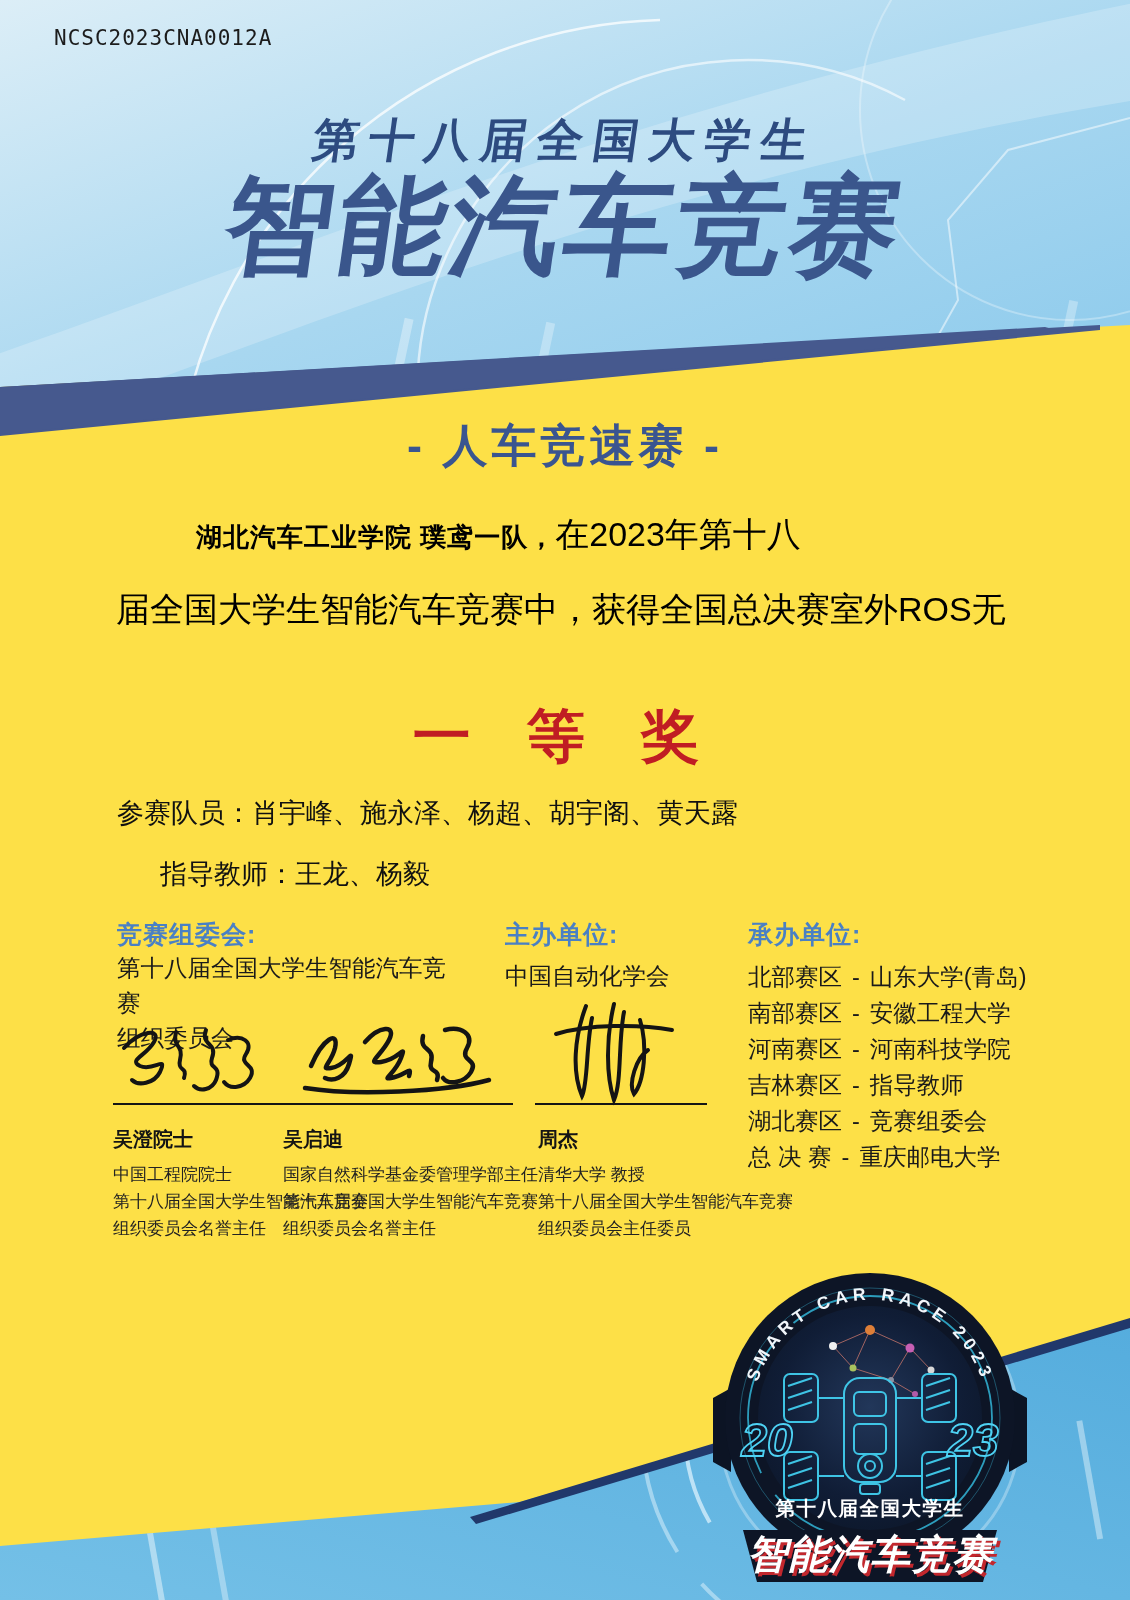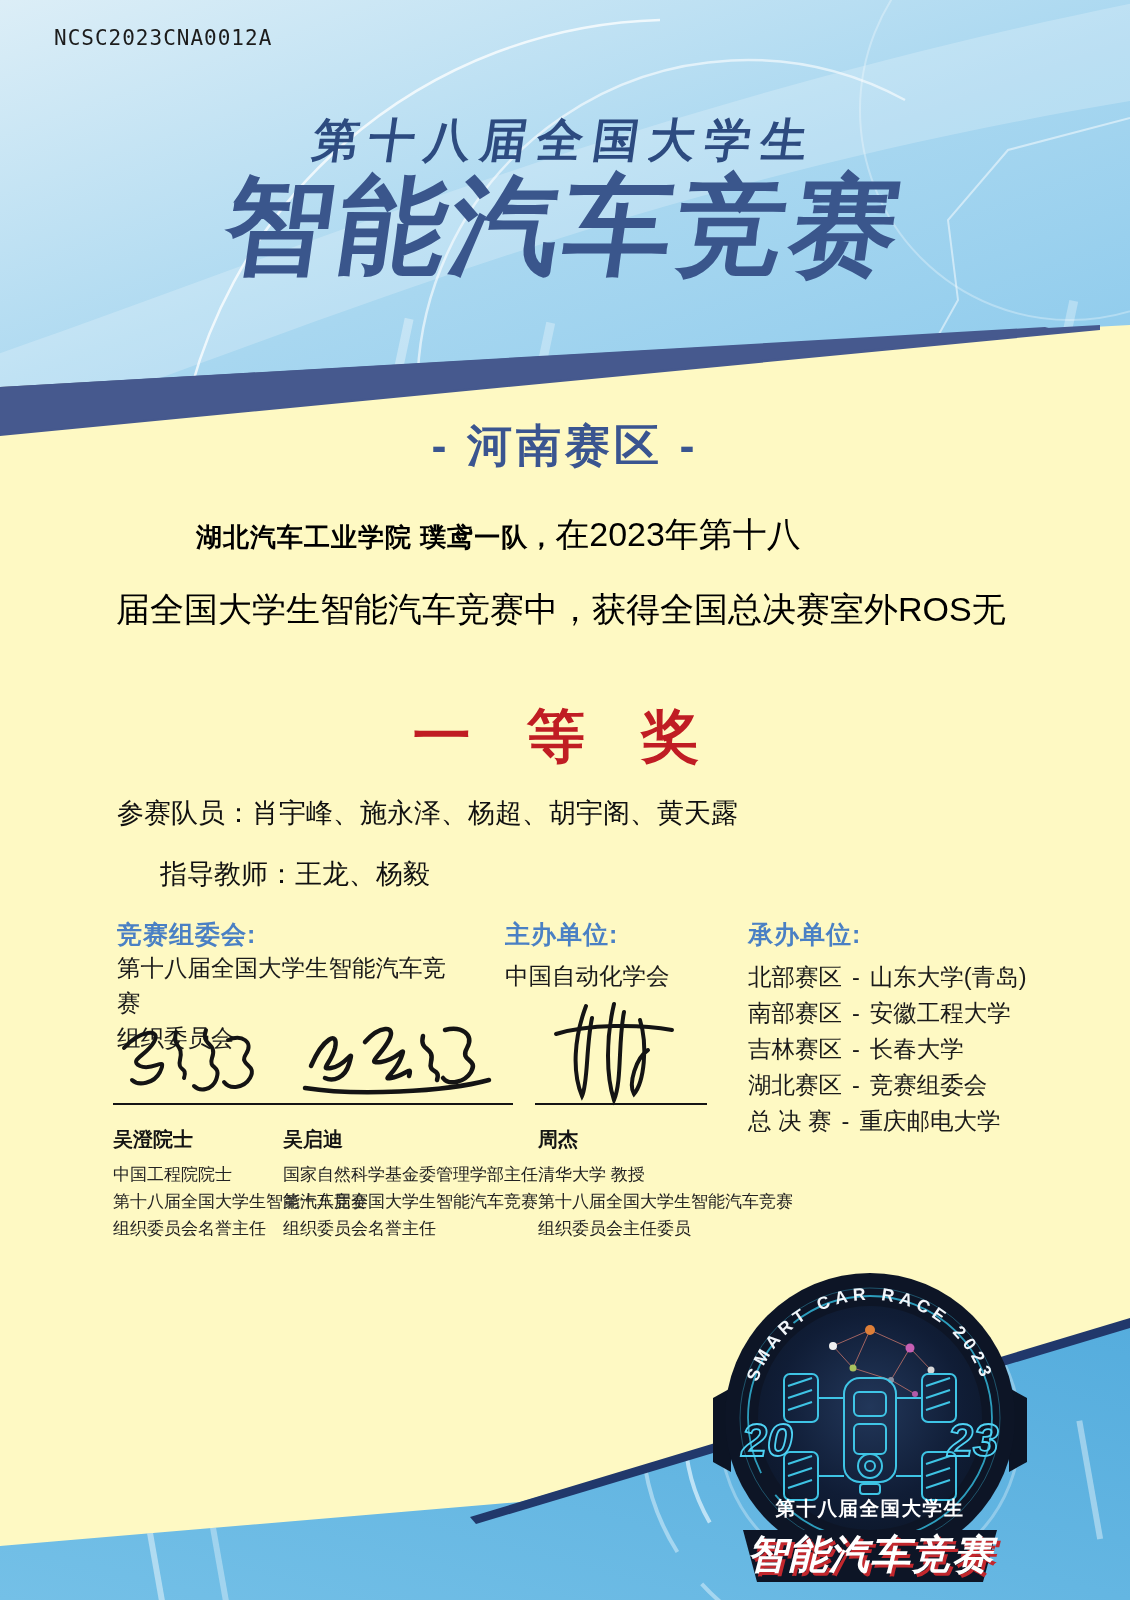--- a/index.html
+++ b/index.html
@@ -1,18 +1,18 @@
 <!DOCTYPE html>
 <html><head>
 <meta charset="utf-8">
 <style>
   html,body{margin:0;padding:0;background:#e8e8e8;}
   .page{
     position:relative;width:1130px;height:1600px;margin:0 auto;
-    background:#fef9c3;overflow:hidden;
+    background:#fde047;overflow:hidden;
     font-family:"Liberation Sans",sans-serif;color:#111;
   }
   .abs{position:absolute;}
   svg{display:block;}
   
   .serial{left:54px;top:26px;font-family:"DejaVu Sans Mono",monospace;
     font-size:21px;letter-spacing:1px;color:#1c1c1c;}
   
   .title-wrap{left:0;right:0;text-align:center;z-index:3;}
   .title1{top:110px;font-size:46px;font-weight:800;color:#2d4b80;letter-spacing:10px;}
@@ -110,21 +110,21 @@
 
   <div class="abs serial" style="z-index:3;">NCSC2023CNA0012A</div>
 
   <div class="abs title-wrap title1">
     <span class="sk">第十八届全国大学生</span>
   </div>
   <div class="abs title-wrap title2">
     <span class="sk">智能汽车竞赛</span>
   </div>
 
-  <div class="abs doc-title">- 河南赛区 -</div>
+  <div class="abs doc-title">- 人车竞速赛 -</div>
 
   <div class="abs body-text">
     <div class="lead"><span class="team">湖北汽车工业学院 璞鸢一队，</span><span>在2023年第十八</span></div>
     <div>届全国大学生智能汽车竞赛中，获得全国总决赛室外ROS无</div>
   </div>
 
   <div class="abs award">一 等 奖</div>
 
   <div class="abs members"><span>参赛队员：</span><span>肖宇峰、施永泽、杨超、胡宇阁、黄天露</span></div>
   <div class="abs advisors"><span>指导教师：</span><span>王龙、杨毅</span></div>
@@ -138,21 +138,22 @@
   <div class="abs col-host">
     <div class="collabel">主办单位:</div>
     <div class="ln">中国自动化学会</div>
   </div>
 
   <div class="abs col-org">
     <div class="collabel">承办单位:</div>
     <div class="org-rows">
       <div class="org-row"><span>北部赛区</span><span class="dash">-</span><span>山东大学(青岛)</span></div>
       <div class="org-row"><span>南部赛区</span><span class="dash">-</span><span>安徽工程大学</span></div>
-      <div class="org-row"><span>吉林赛区</span><span class="dash">-</span><span>长春大学</span></div>
+      <div class="org-row"><span>河南赛区</span><span class="dash">-</span><span>河南科技学院</span></div>
+      <div class="org-row"><span>吉林赛区</span><span class="dash">-</span><span>指导教师</span></div>
       <div class="org-row"><span>湖北赛区</span><span class="dash">-</span><span>竞赛组委会</span></div>
       <div class="org-row"><span>总 决 赛</span><span class="dash">-</span><span>重庆邮电大学</span></div>
     </div>
   </div>
 
   <svg class="abs sigsvg" style="left:110px;top:1020px;" width="170" height="80" viewBox="0 0 170 80">
     <g fill="none" stroke="#141414" stroke-width="4" stroke-linecap="round">
       <path d="M14,28 C30,10 52,8 44,22 C36,36 18,40 30,46 C44,52 58,34 50,52 C44,64 28,66 22,60"></path>
       <path d="M66,12 C62,28 74,24 70,40 C67,52 78,46 74,58"></path>
       <path d="M96,10 C90,26 108,22 102,38 C98,50 112,44 106,60 C102,70 90,72 84,66"></path>

